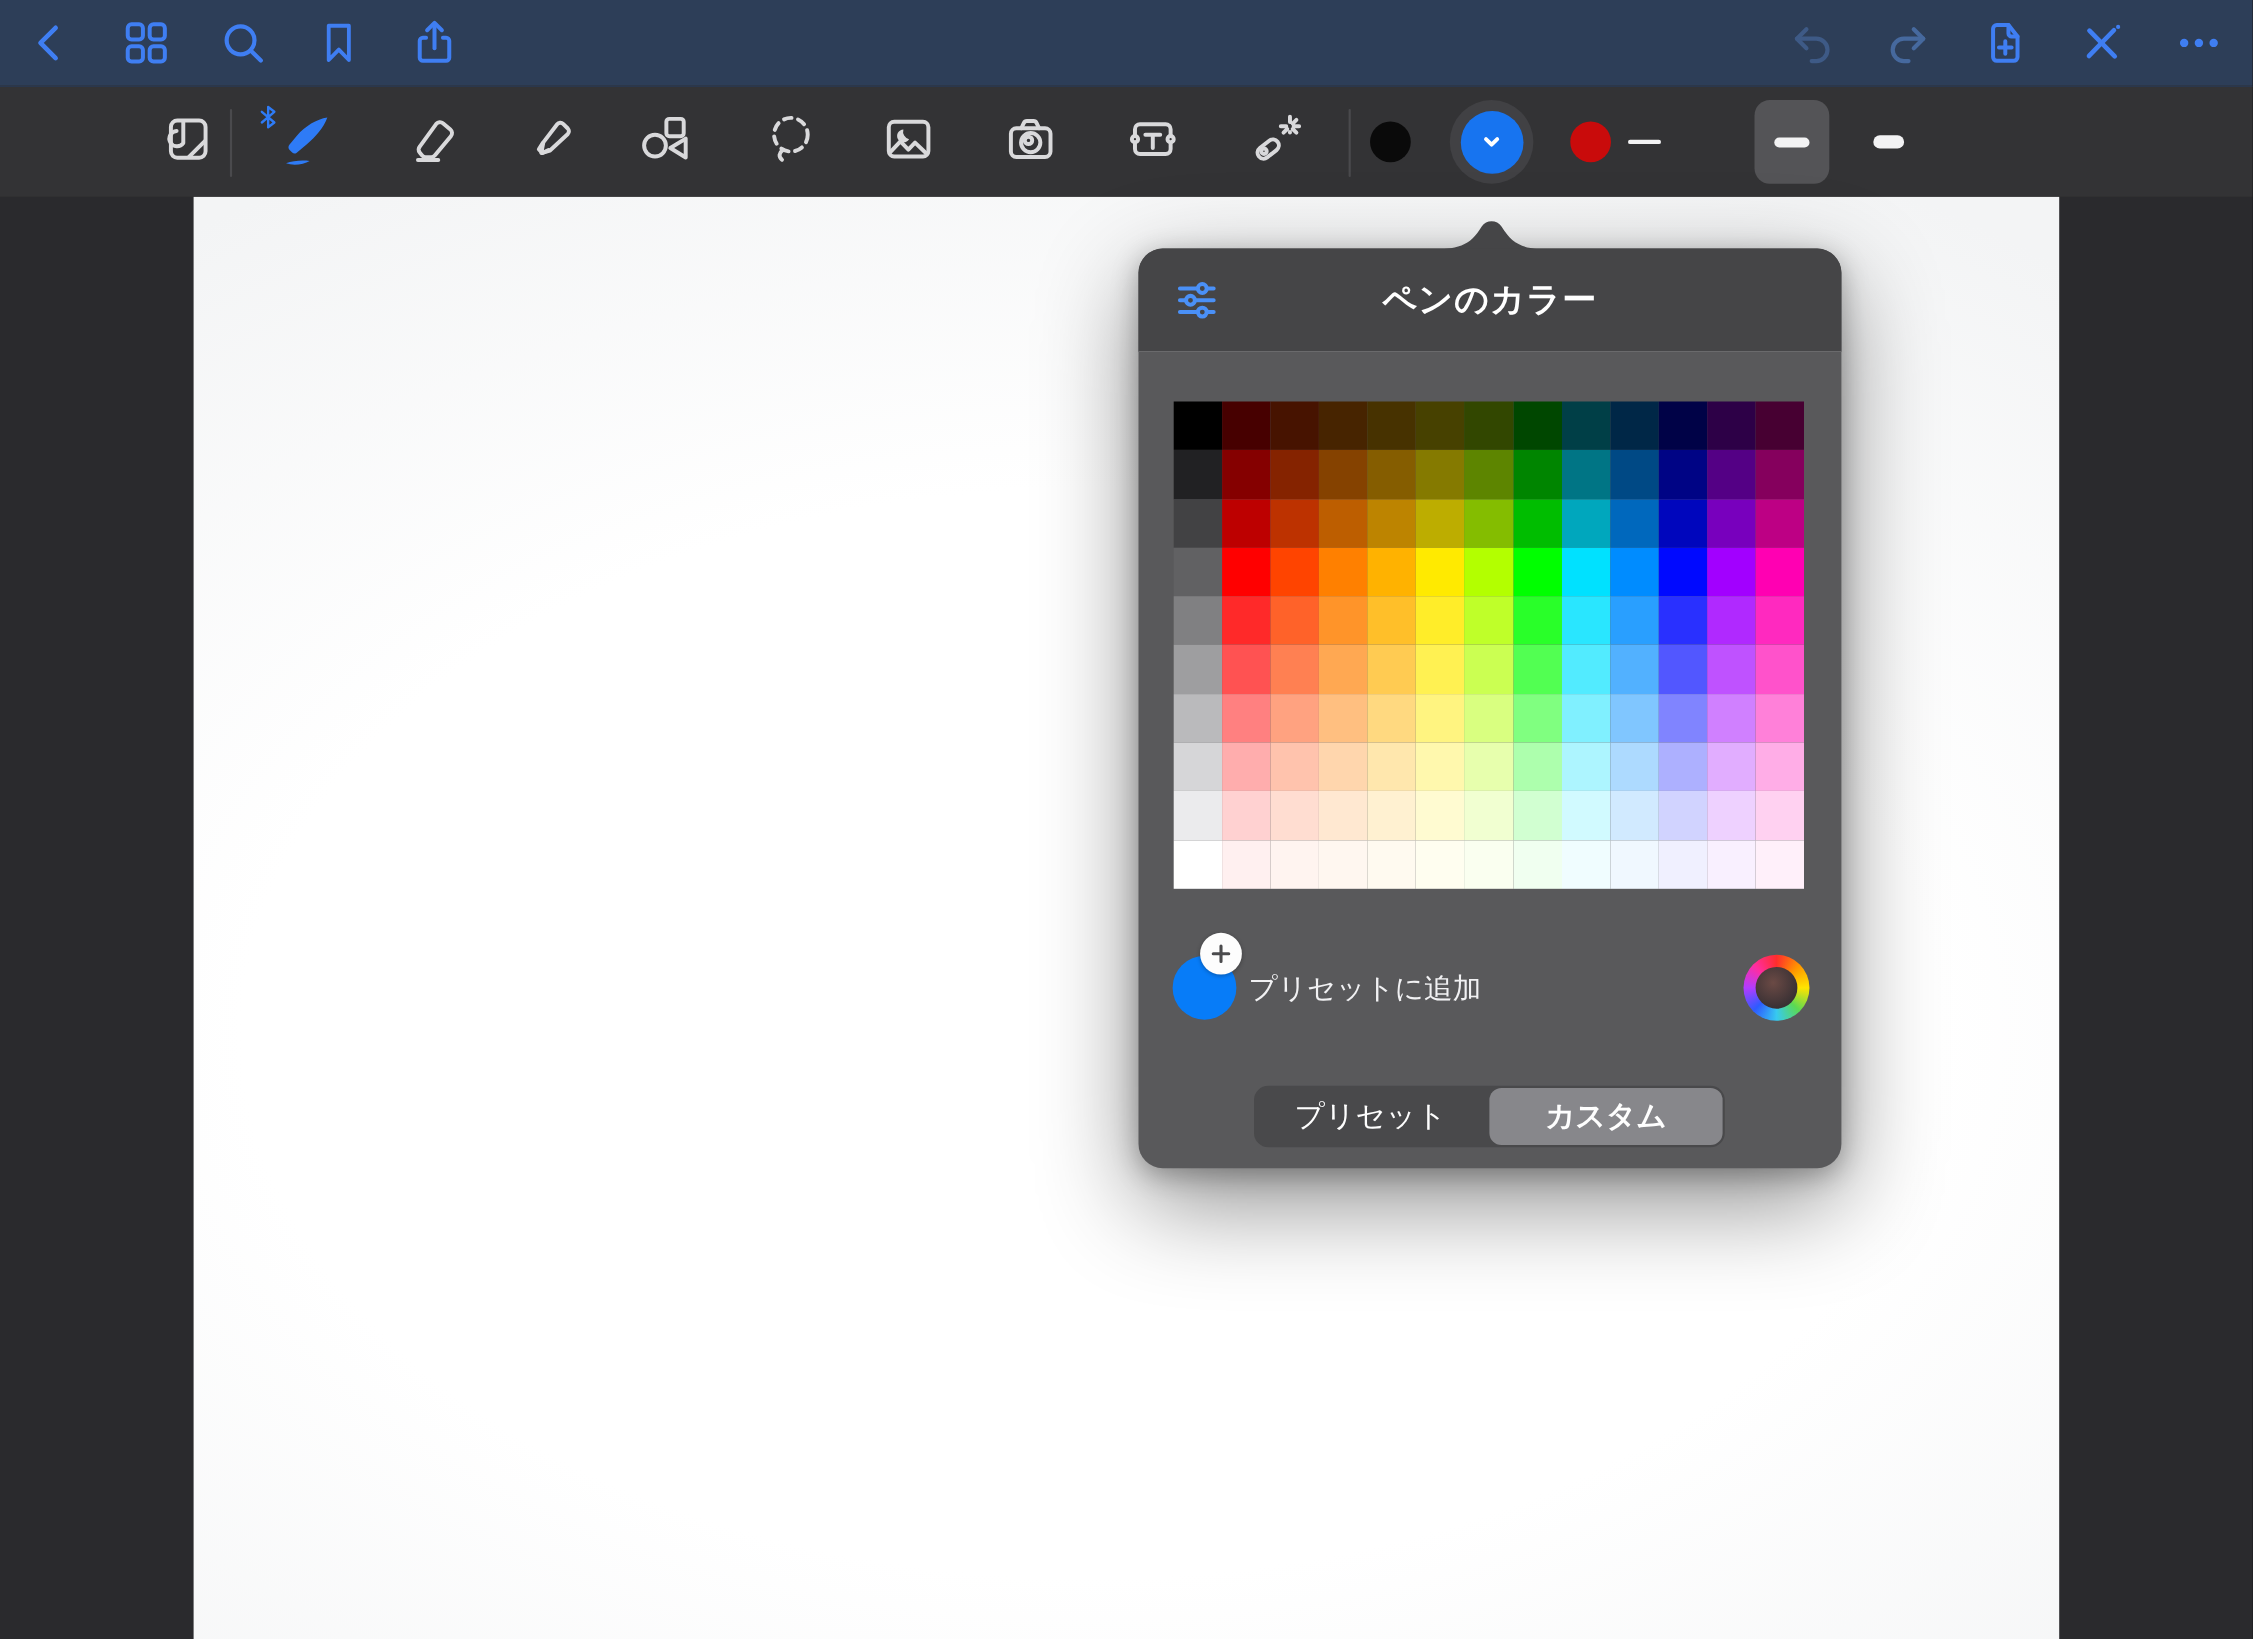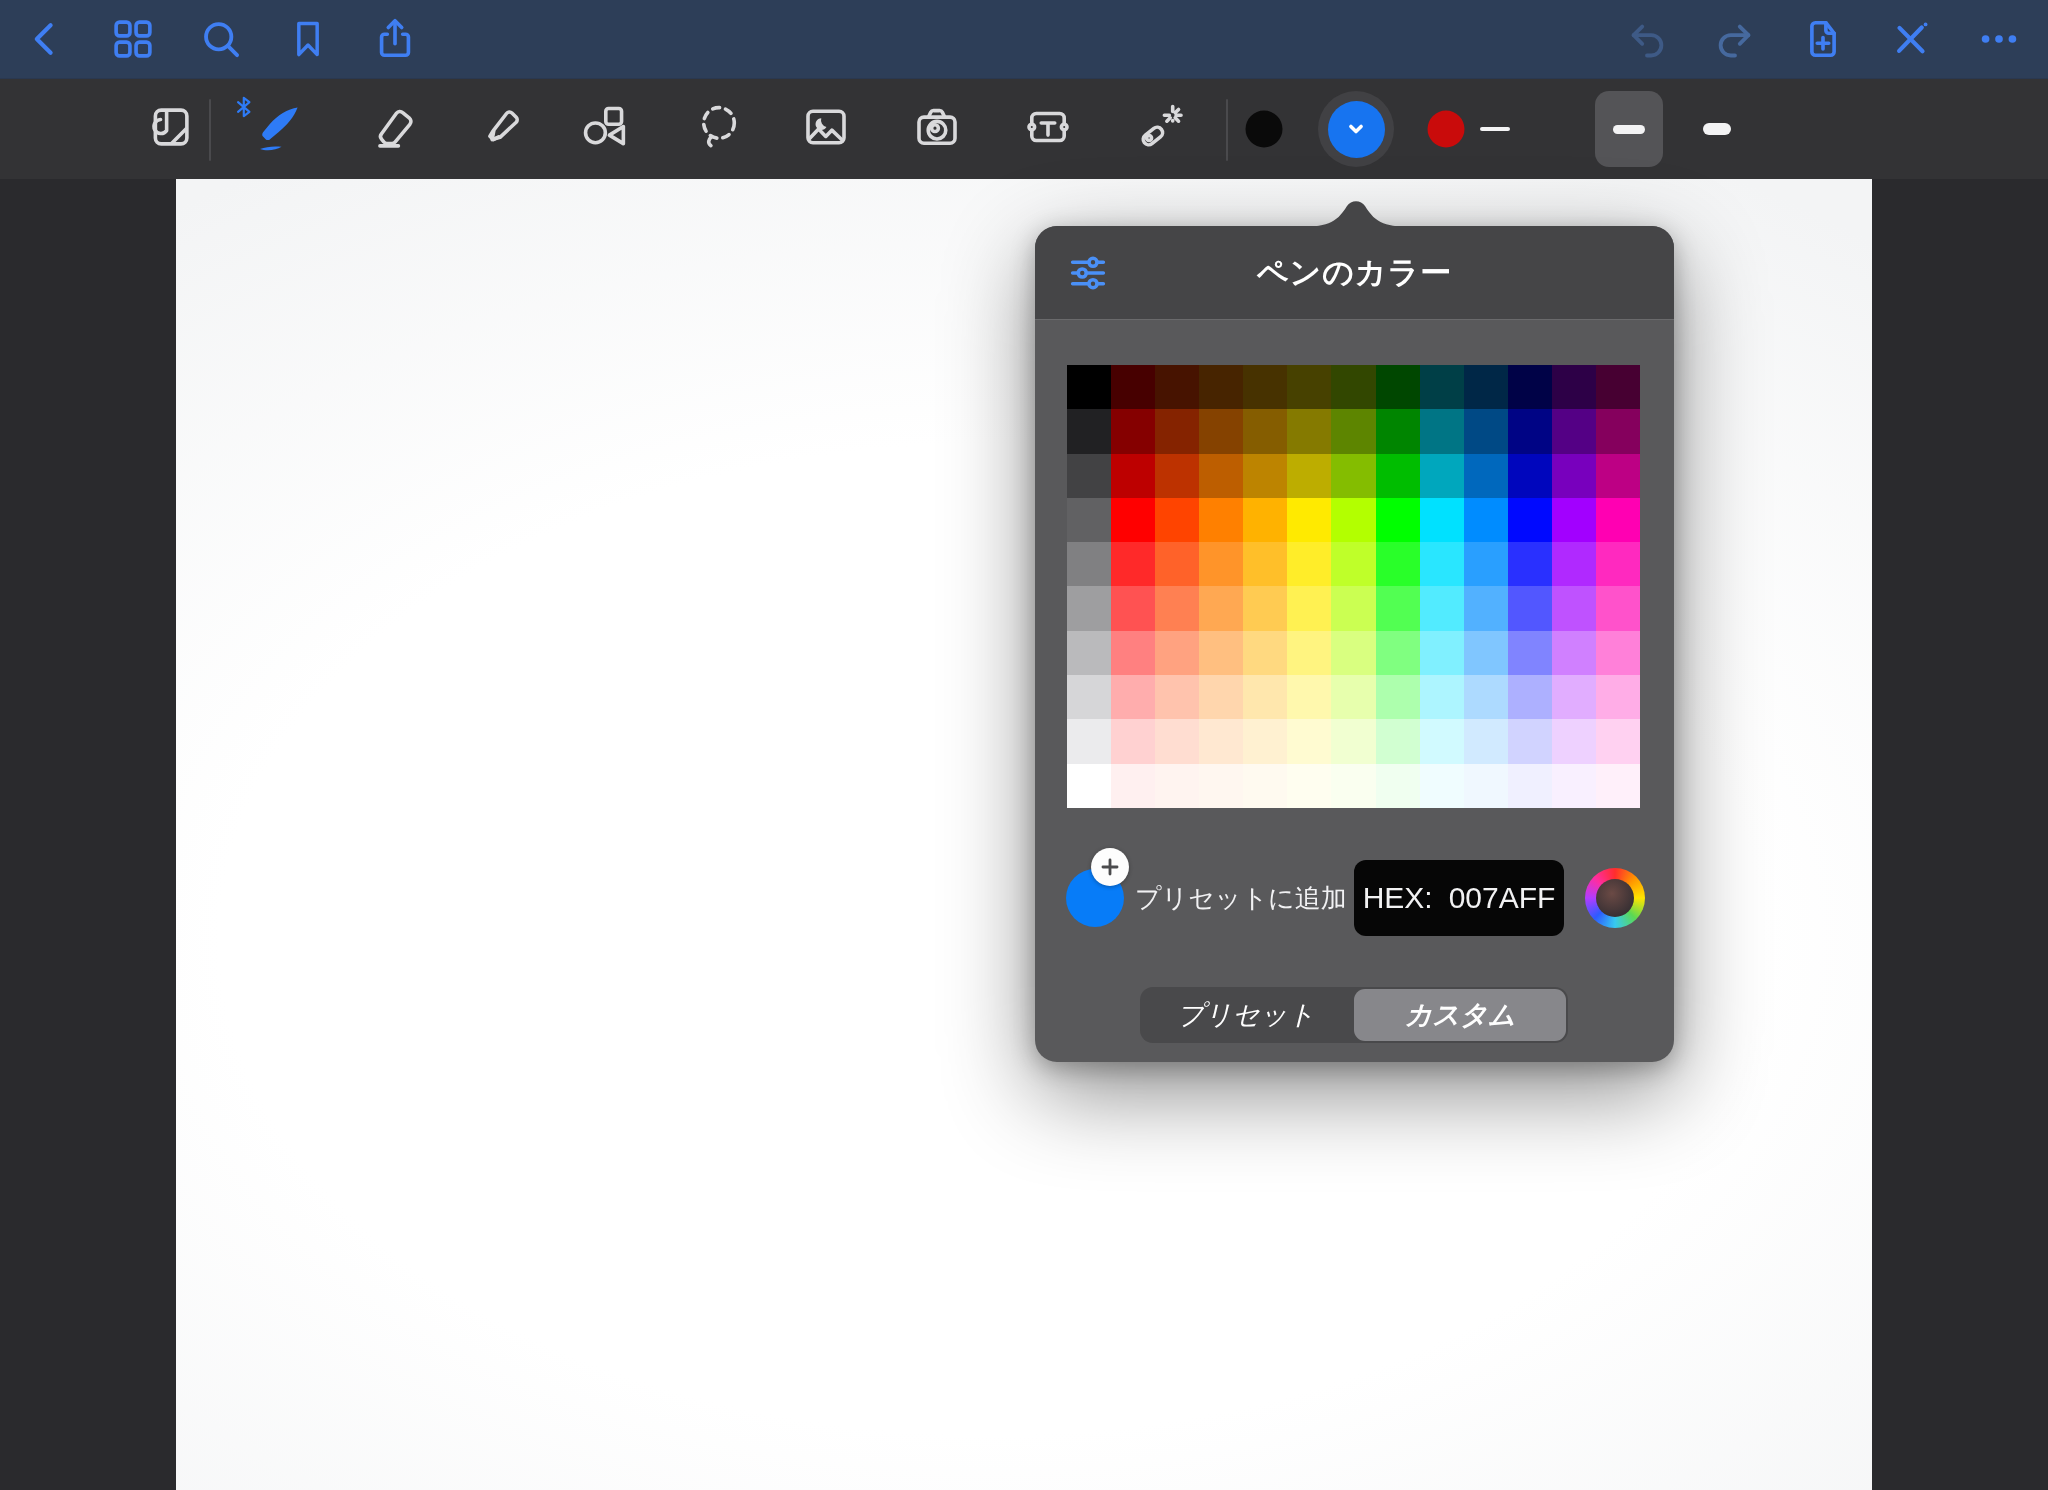--- a/index.html
+++ b/index.html
@@ -56,21 +56,21 @@
   .hex-box{position:absolute;left:319px;top:634px;width:210px;height:76px;border-radius:12px;
            background:#060606;display:flex;align-items:center;justify-content:center;gap:16px;
            color:#f2f2f3;font-size:30px;}
   .wheel{position:absolute;left:550px;top:642px;width:60px;height:60px;border-radius:50%;
          background:conic-gradient(#ff2d2d,#ff9500,#ffe400,#5bd953,#37c9f0,#2d5bff,#b23cff,#ff2da0,#ff2d2d);
          display:flex;align-items:center;justify-content:center;}
   .wheel-core{width:38px;height:38px;border-radius:50%;
               background:radial-gradient(circle at 42% 38%, #6b4a45 0%, #3a3134 70%, #322d30 100%);}
 
   .segmented{position:absolute;left:105px;top:761px;width:428px;height:56px;background:#49494b;
-             border-radius:13px;display:flex;font-style:italic;}
+             border-radius:13px;display:flex;}
   .seg{flex:1;display:flex;align-items:center;justify-content:center;color:#fefefe;font-size:27px;}
   .seg.selected{background:#87878b;border-radius:11px;margin:2px;font-weight:700;}
 </style>
 </head>
 <body>
 
 <div class="stage">
 
   <div class="nav">
     <div class="nav-left">
@@ -407,24 +407,20 @@
         </div>
 
       <span class="current-dot" style="background: rgb(7, 124, 248);"></span>
       <span class="plus-badge">
         <svg width="26" height="26" viewBox="0 0 24 24" fill="none" stroke="#4b4b4d" stroke-width="2.6" stroke-linecap="round">
             <path d="M12 5.5 v13 M5.5 12 h13"></path>
           </svg>
       </span>
       <span class="preset-label">プリセットに追加</span>
 
-      <div class="hex-box">
-        <span>HEX:</span>
-        <span>007AFF</span>
-      </div>
 
       <span class="wheel">
         <span class="wheel-core"></span>
       </span>
 
       <div class="segmented">
         <div class="seg">プリセット</div>
         <div class="seg selected">カスタム</div>
       </div>
     </div>

